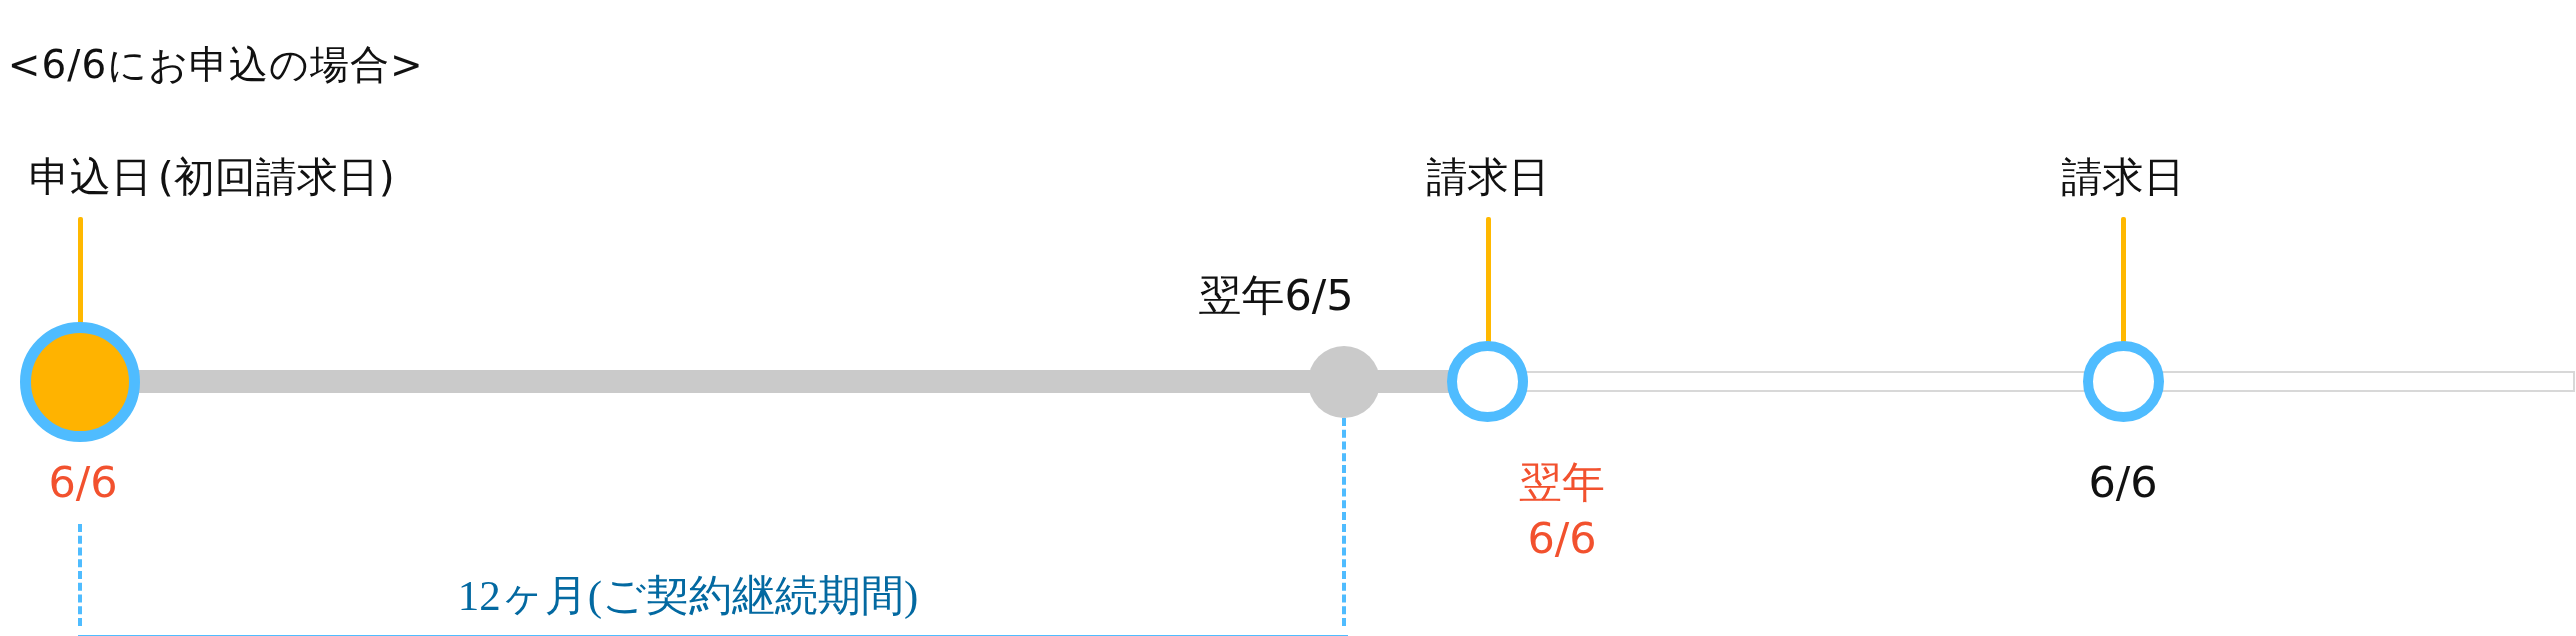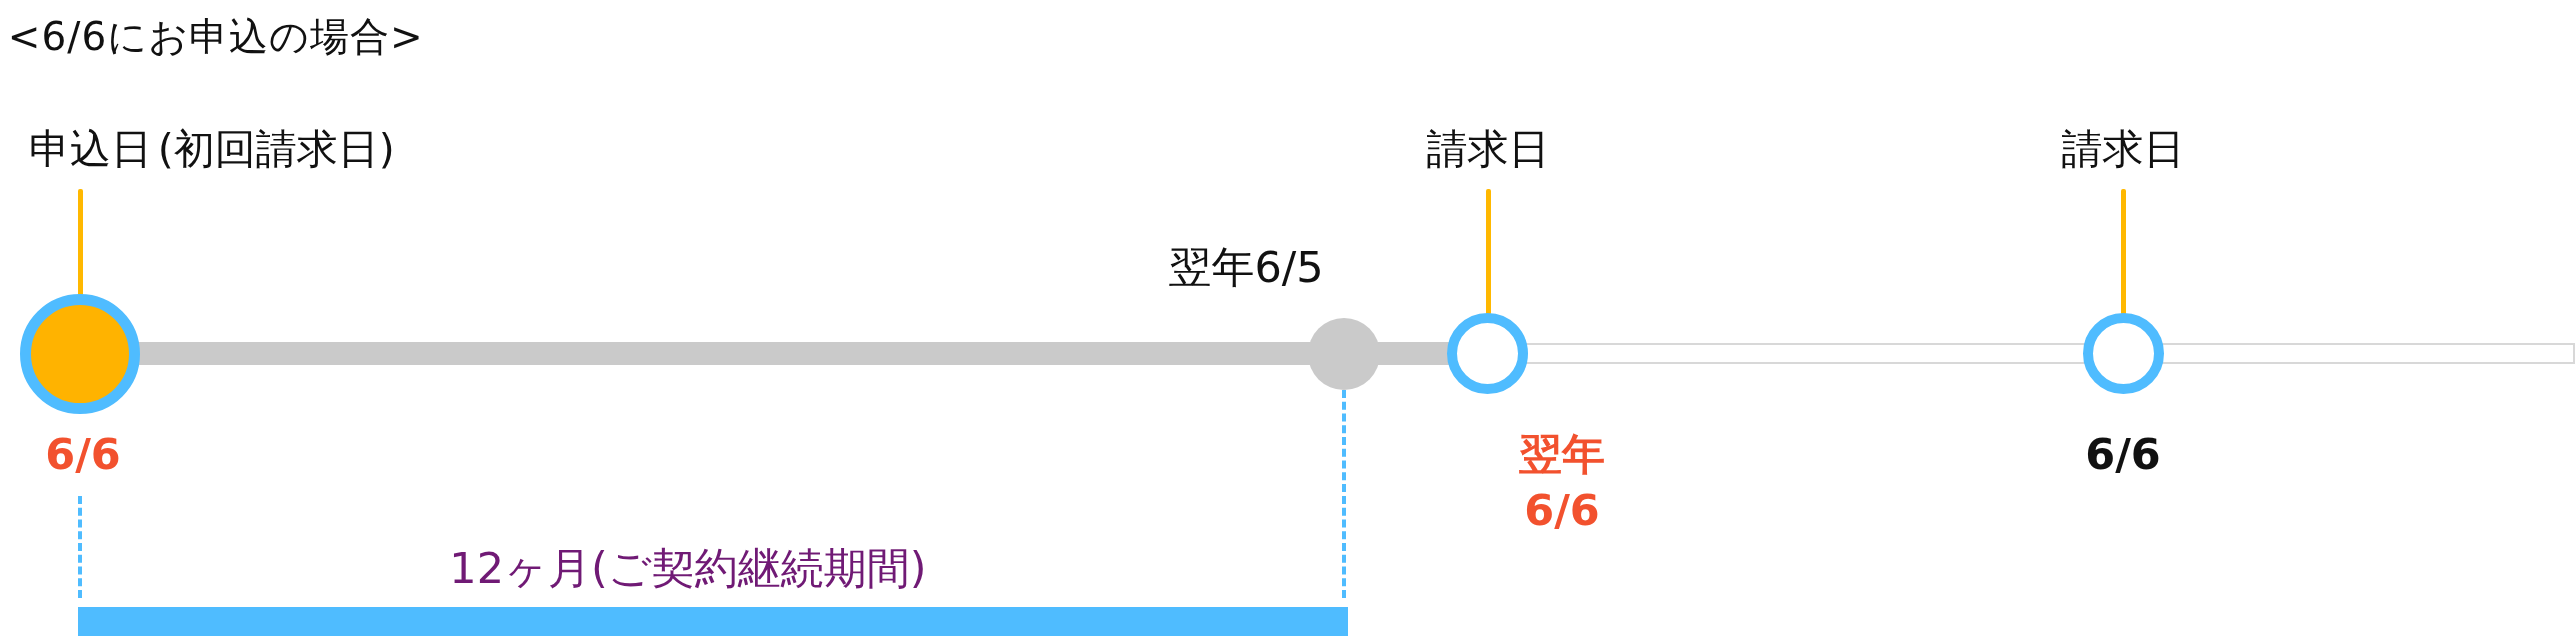--- a/index.html
+++ b/index.html
@@ -1,52 +1,52 @@
 <!DOCTYPE html>
 <html><head>
 <meta charset="utf-8">
 <style>
   html, body { margin: 0; padding: 0; background: #ffffff; }
   body { width: 2576px; height: 637px; position: relative; overflow: hidden;
          font-family: "DejaVu Sans", "Liberation Sans", sans-serif; color: #111111; }
-  .abs { position: absolute; }
+  .abs { position: absolute; margin-top: 28px; }
   .title { left: 7.8px; top: 11.6px; font-size: 39px; line-height: 50px; white-space: nowrap; letter-spacing: 1px; }
   .lbl { font-size: 41px; line-height: 50px; white-space: nowrap; }
   .lbl small { font-size: 41px; margin-left: 5.8px; }
   .center { transform: translateX(-50%); text-align: center; }
   .vline { width: 4.8px; background: #ffb800; border-radius: 1.9px; }
   .bar-gray { background: #cacaca; height: 23px; }
   .bar-outline { height: 17.4px; border: 2.9px solid #d8d8d8; background: #fff; box-sizing: content-box; }
   .node { border-radius: 50%; box-sizing: border-box; }
   .node-start { width: 120px; height: 120px; background: #ffb300; border: 11.6px solid #4fbcff; }
   .node-end { width: 72px; height: 72px; background: #cacaca; }
   .node-ring { width: 81px; height: 81px; background: #ffffff; border: 10.7px solid #4fbcff; }
   .red { color: #f2512e; }
-  .blue { color: #701a75; }
+  .blue { color: #0369a1; font-family: Liberation Serif, serif; }
   .dash { width: 0; border-left: 4.8px dashed #4fbcff; }
   .period-bar { background: #4fbcff; height: 29px; }
-  .date2 { font-size: 43px; line-height: 56px; font-weight: bold; }
+  .date2 { font-size: 43px; line-height: 56px; }
 </style>
 </head>
 <body>
 
 <div class="abs title">&lt;6/6にお申込の場合&gt;</div>
 
 <div class="abs lbl" style="left:29px; top:124px;">
   <span>申込日</span><small>(初回請求日)</small>
 </div>
 <div class="abs vline" style="left:78px; top:189px; height:107px;"></div>
 
 <div class="abs lbl center" style="left:1488px; top:124px;">請求日</div>
 <div class="abs vline" style="left:1486px; top:189px; height:126px;"></div>
 
 <div class="abs lbl center" style="left:2123px; top:124px;">請求日</div>
 <div class="abs vline" style="left:2121px; top:189px; height:126px;"></div>
 
-<div class="abs lbl center" style="left:1246px; top:242px; font-size:43px;text-align:right;">翌年6/5</div>
+<div class="abs lbl center" style="left:1276px; top:242px; font-size:43px;text-align:right;">翌年6/5</div>
 
 <div class="abs bar-gray" style="left:136px; top:342px; width:1357px;"></div>
 <div class="abs bar-outline" style="left:1522px; top:343px; width:1049px;"></div>
 
 <div class="abs node node-start" style="left:20.4px; top:294px;"></div>
 <div class="abs node node-end" style="left:1308px; top:318px;"></div>
 <div class="abs node node-ring" style="left:1447px; top:313px;"></div>
 <div class="abs node node-ring" style="left:2083px; top:313px;"></div>
 
 <div class="abs date2 center red" style="left:83px; top:426px;">6/6</div>

